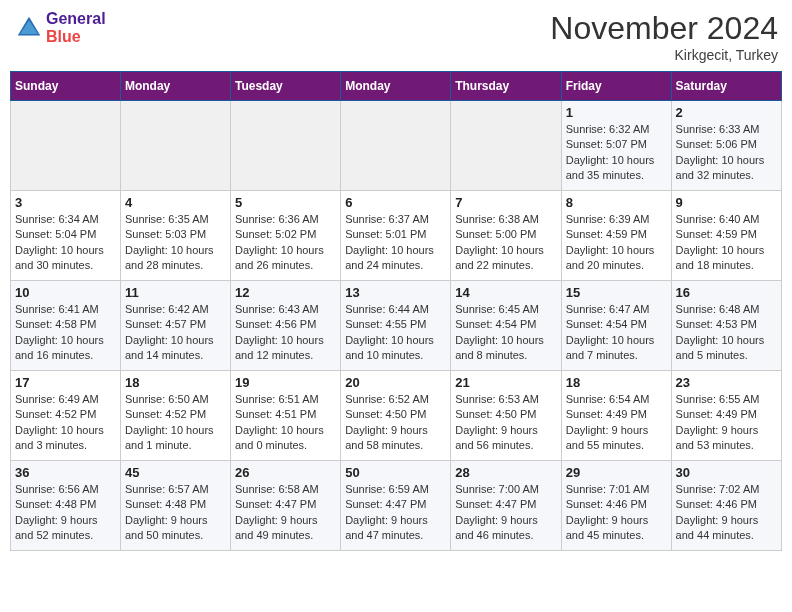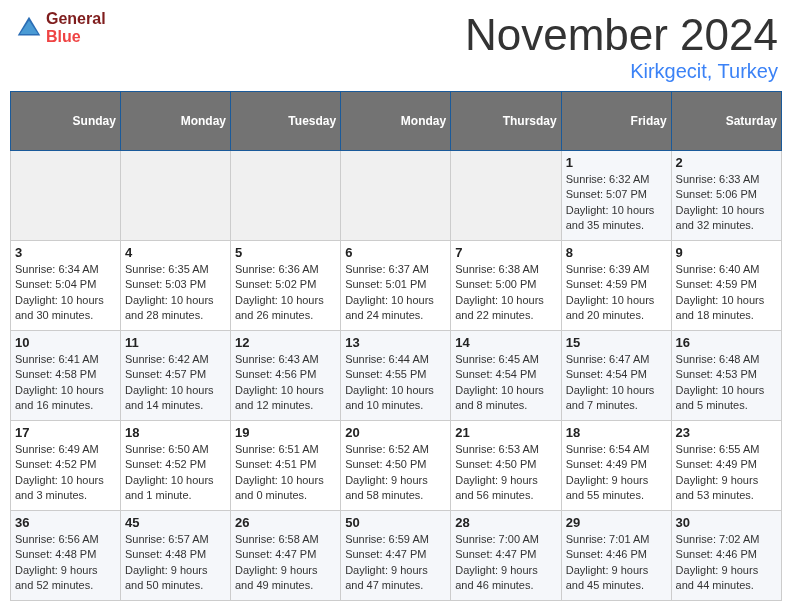--- a/index.html
+++ b/index.html
@@ -23,53 +23,53 @@
       gap: 2px;
     }
     .logo-text {
       display: flex;
       flex-direction: column;
       line-height: 1.1;
     }
     .logo-general {
       font-size: 16px;
       font-weight: bold;
-      color: #7f1d1d;
+      color: #4c1d95;
     }
     .logo-blue {
       font-size: 16px;
       font-weight: bold;
       color: #ef4444;
     }
     .logo-icon {
       width: 30px;
       height: 30px;
     }
     .title-block {
       text-align: right;
     }
     .month-title {
-      font-size: 44px;
+      font-size: 32px;
       font-weight: normal;
       color: #333;
     }
     .subtitle {
-      font-size: 20px;
-      color: #3b82f6;
+      font-size: 14px;
+      color: #404040;
     }
     table {
       width: 100%;
       border-collapse: collapse;
       font-size: 11px;
     }
     thead th {
-      background-color: #737373;
+      background-color: #701a75;
       color: #fff;
-      padding: 22px 4px;
-      text-align: right;
+      padding: 7px 4px;
+      text-align: left;
       font-size: 12px;
       font-weight: bold;
       border: 1px solid #1a5a9a;
     }
     tbody td {
       border: 1px solid #ccc;
       vertical-align: top;
       padding: 4px;
       height: 90px;
       width: 113px;

